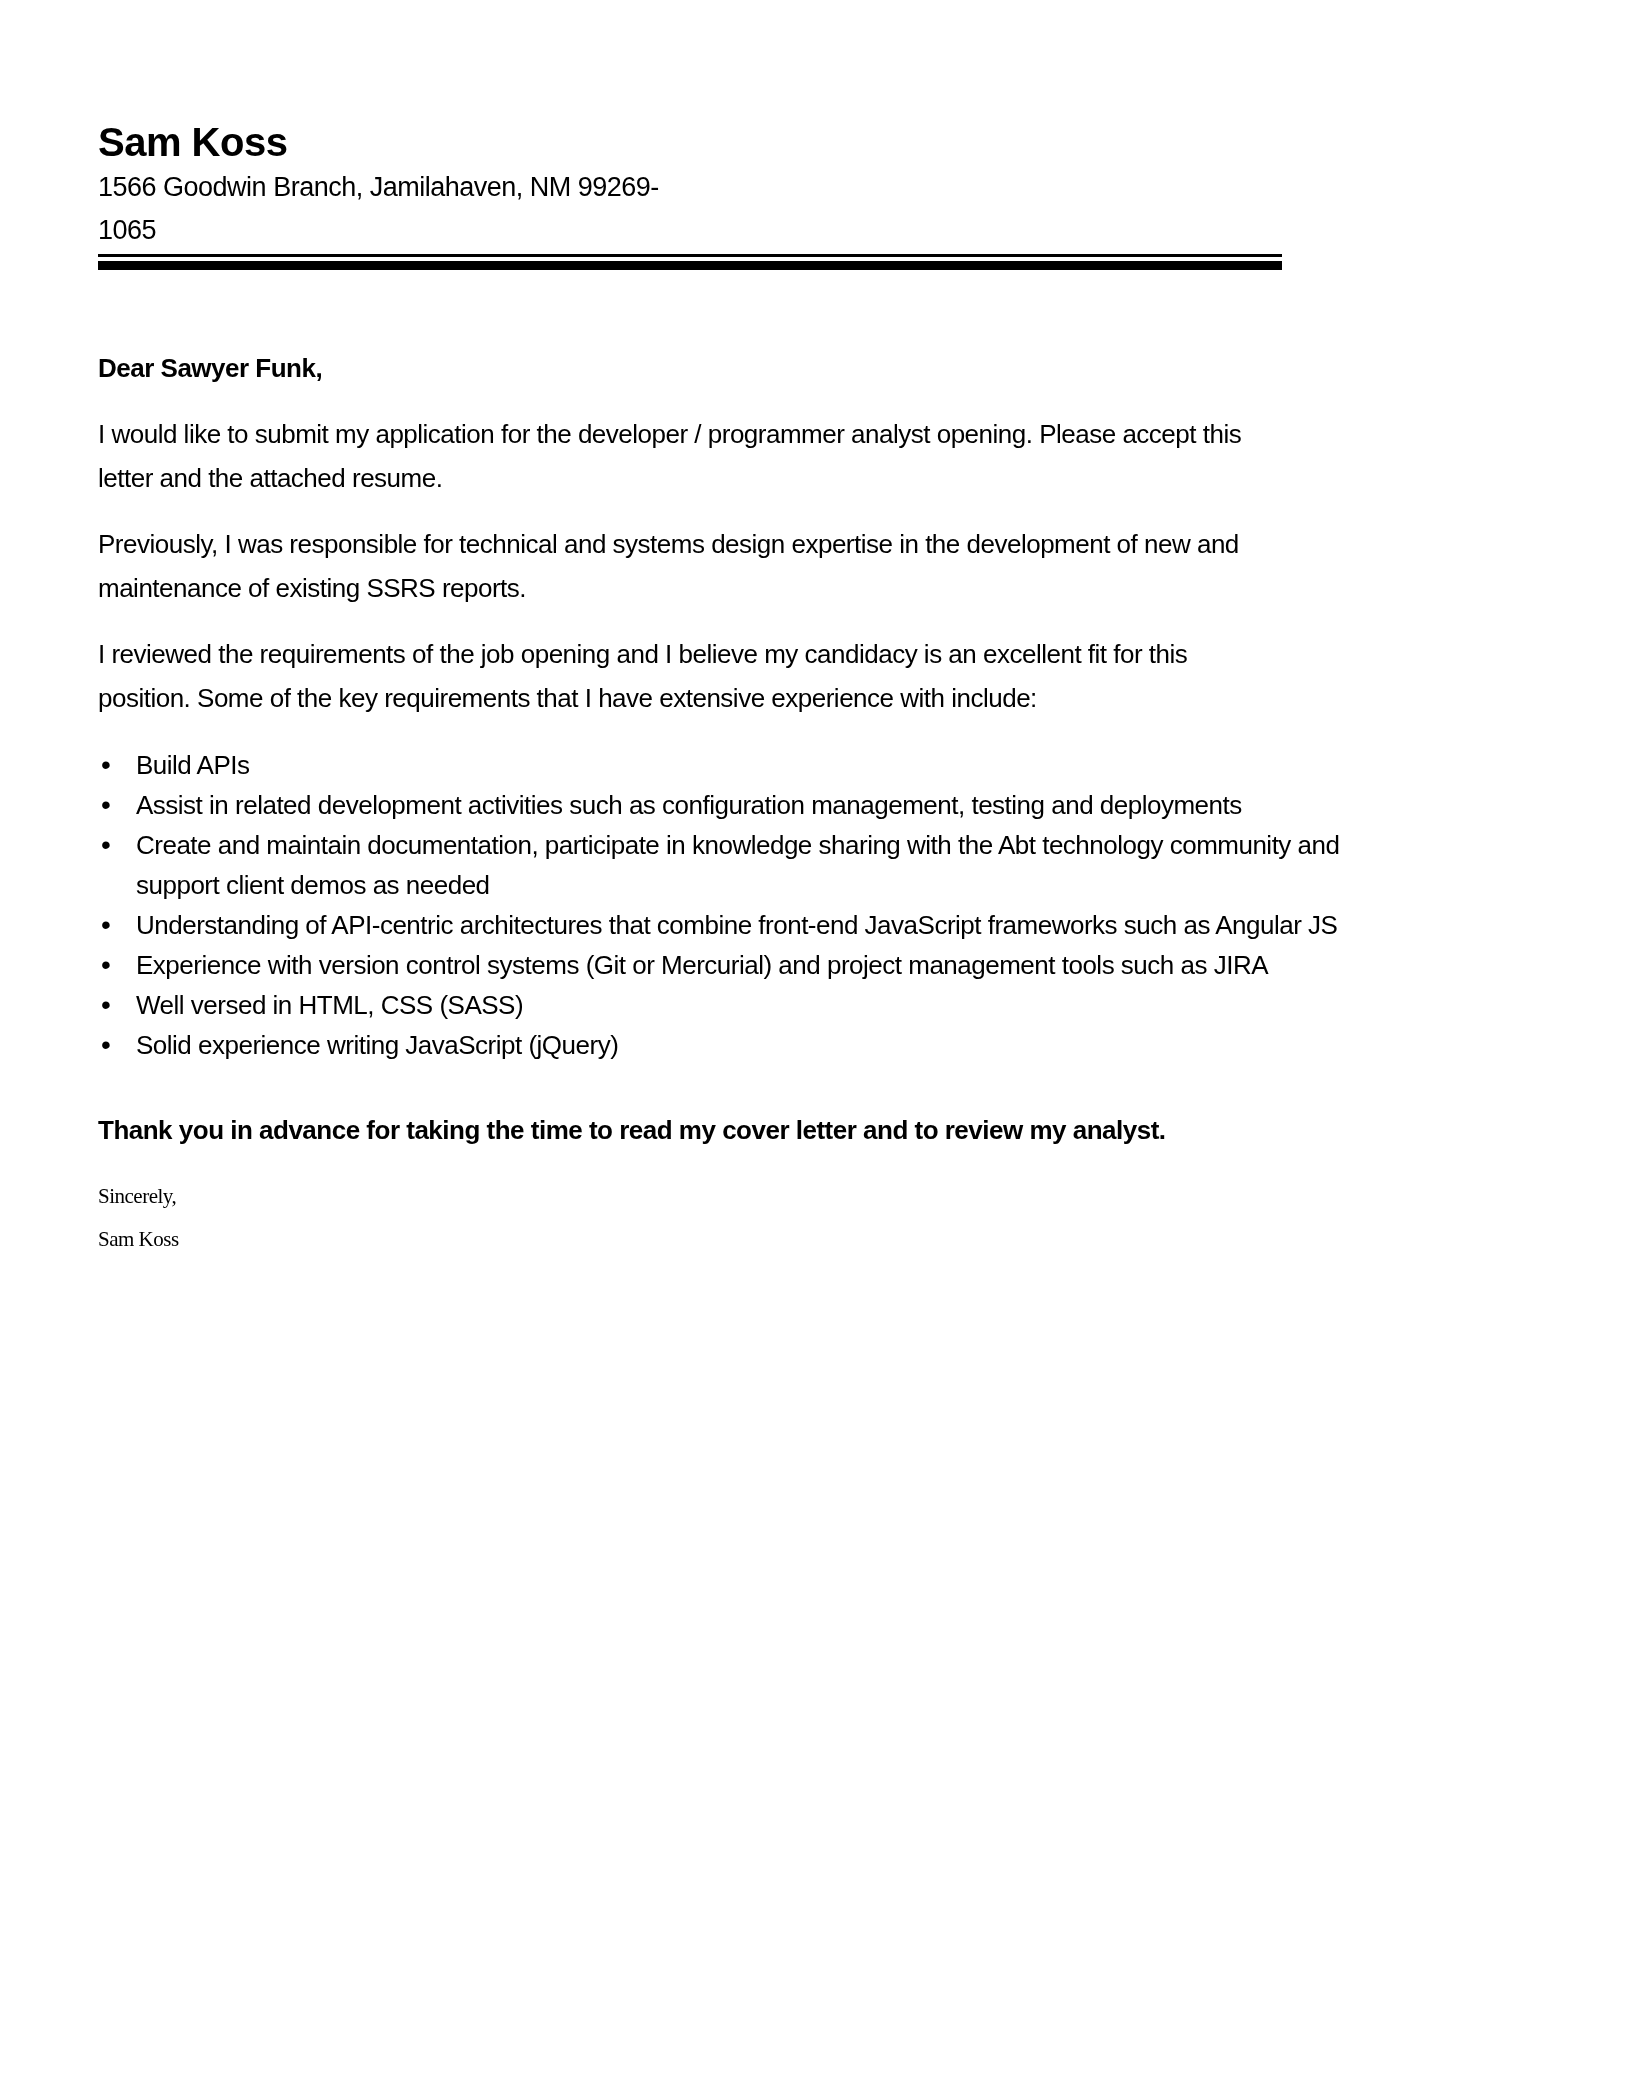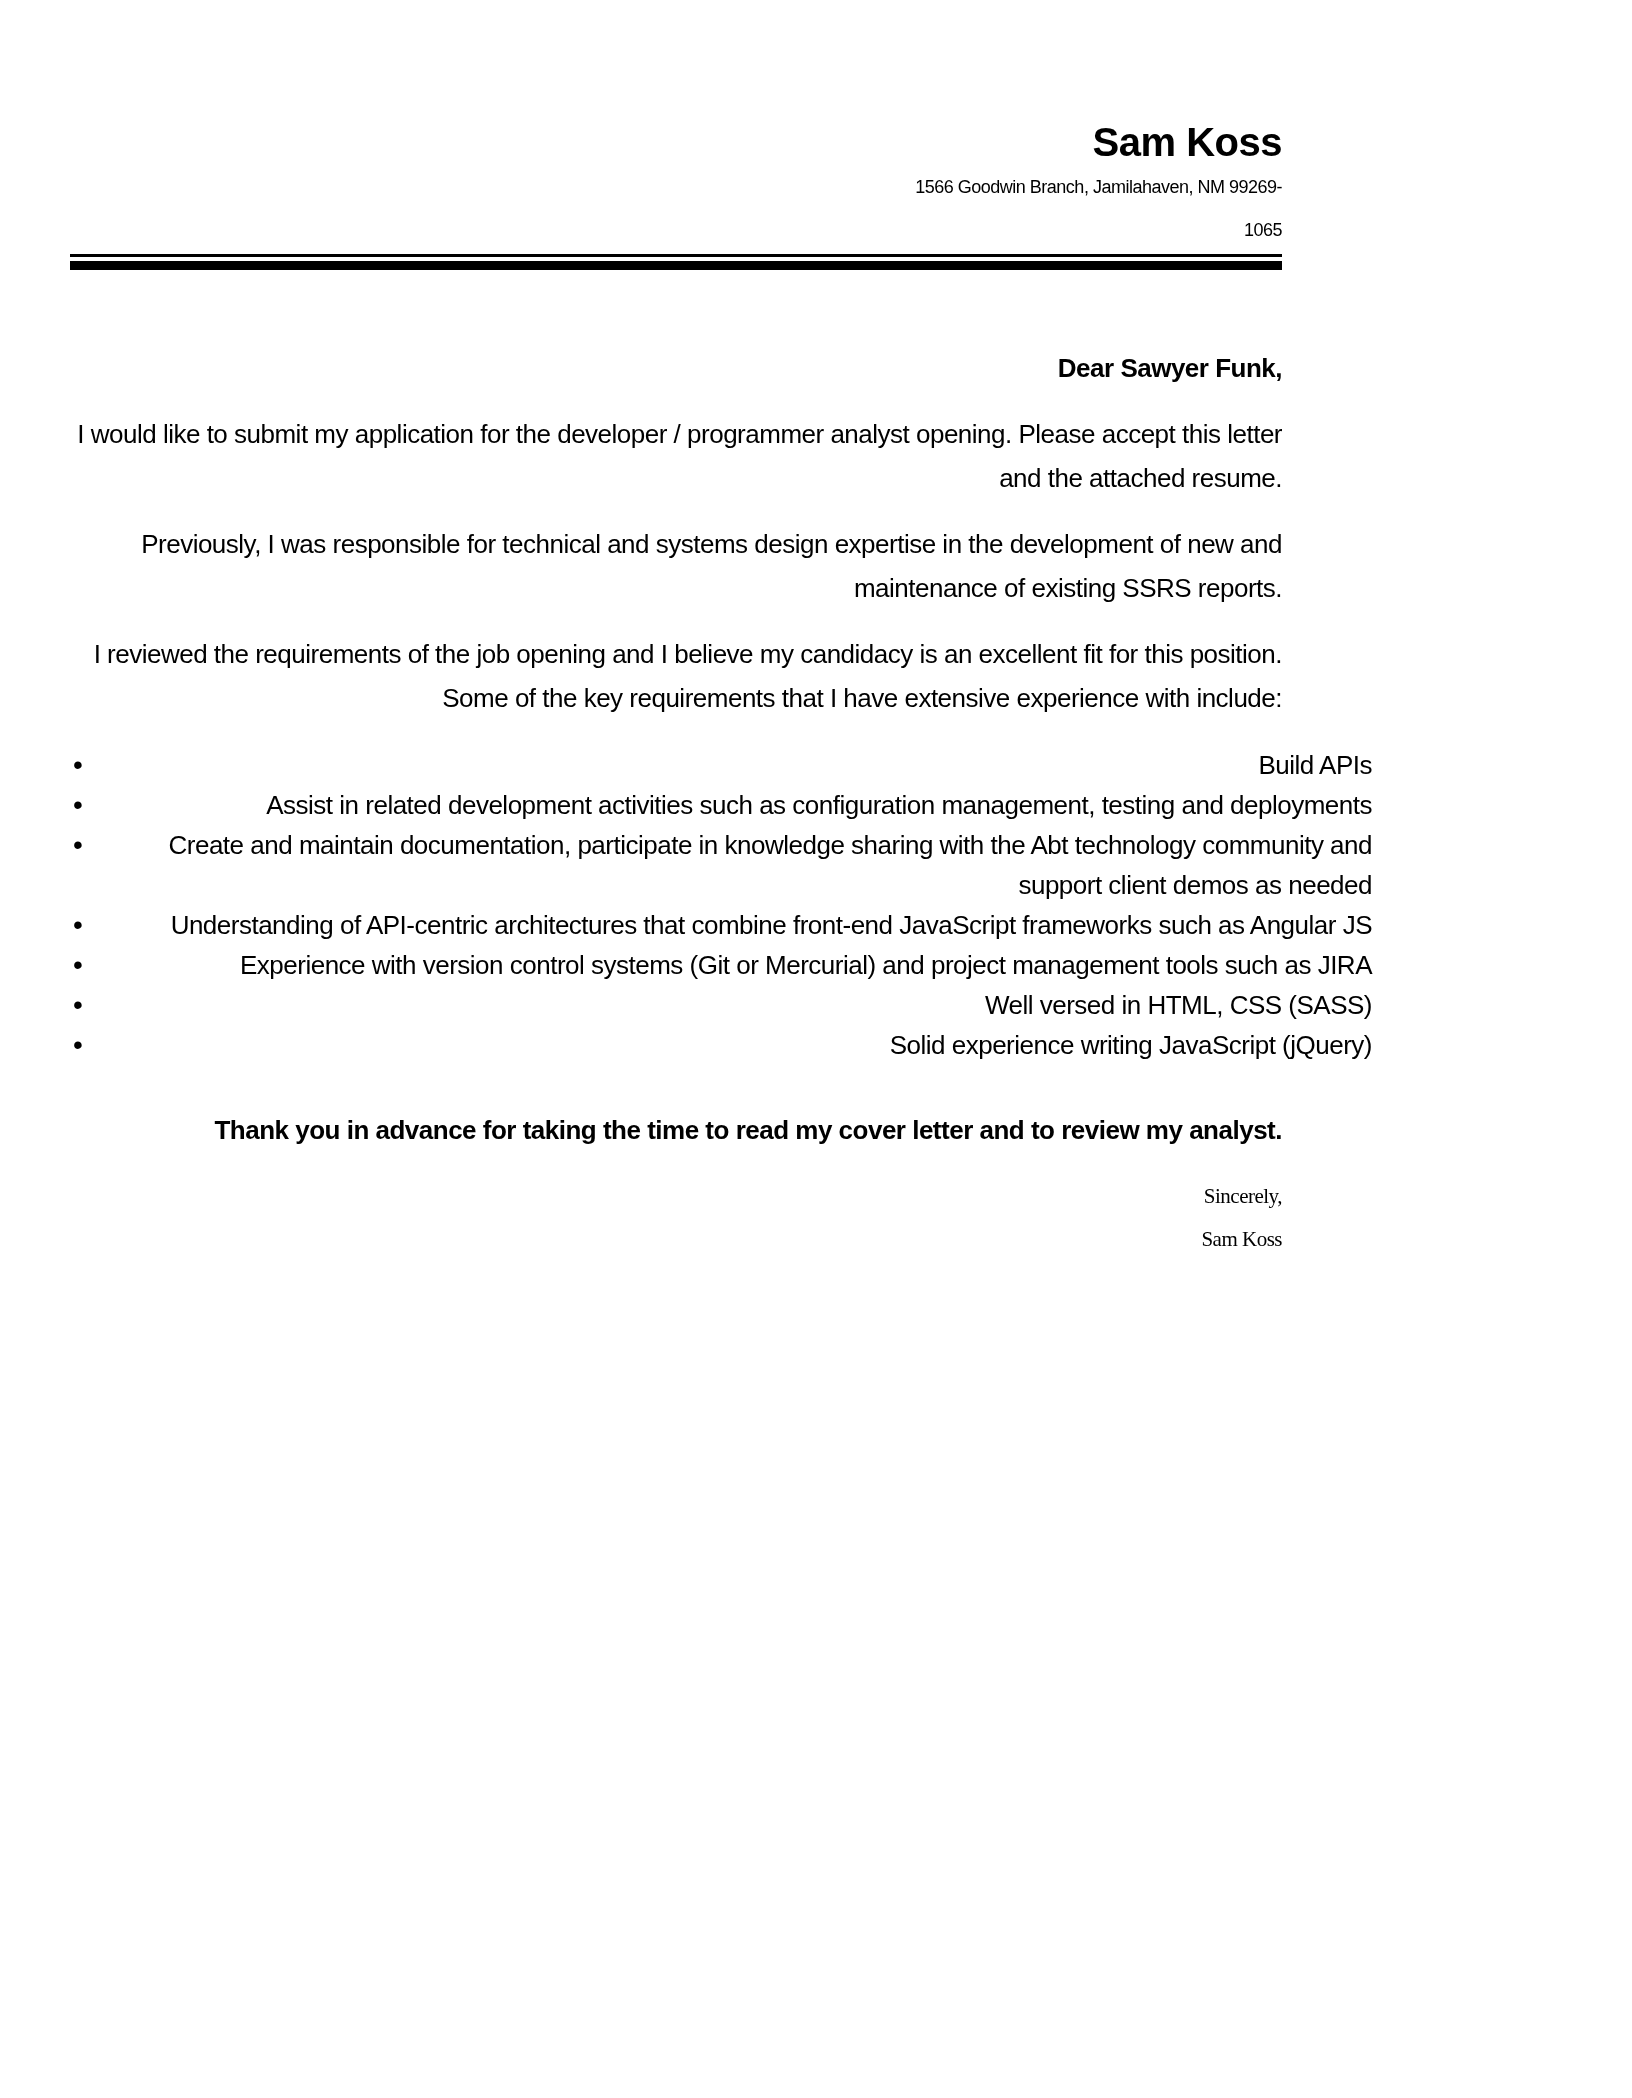--- a/index.html
+++ b/index.html
@@ -6,37 +6,36 @@
     margin: 0;
     padding: 0;
     background: #ffffff;
   }
   .page {
     position: relative;
     width: 1424px;
     height: 2098px;
     background: #ffffff;
     box-sizing: border-box;
-    padding: 118px 142px 0 70px;
+    padding: 118px 142px 0 98px;
     font-family: "Liberation Sans", sans-serif;
     color: #000000;
     letter-spacing: -0.5px;
-    text-align: right;
   }
   .name {
     font-size: 40px;
     font-weight: bold;
     line-height: 48px;
     margin: 0 0 0 0;
   }
   .address {
     margin: 0;
   }
   .address-line {
-    font-size: 18px;
+    font-size: 27px;
     line-height: 43px;
   }
   .rule {
     margin-top: 2px;
     height: 4px;
     width: 100%;
     border-top: 3px solid #000000;
     border-bottom: 9px solid #000000;
     background: #ffffff;
   }

